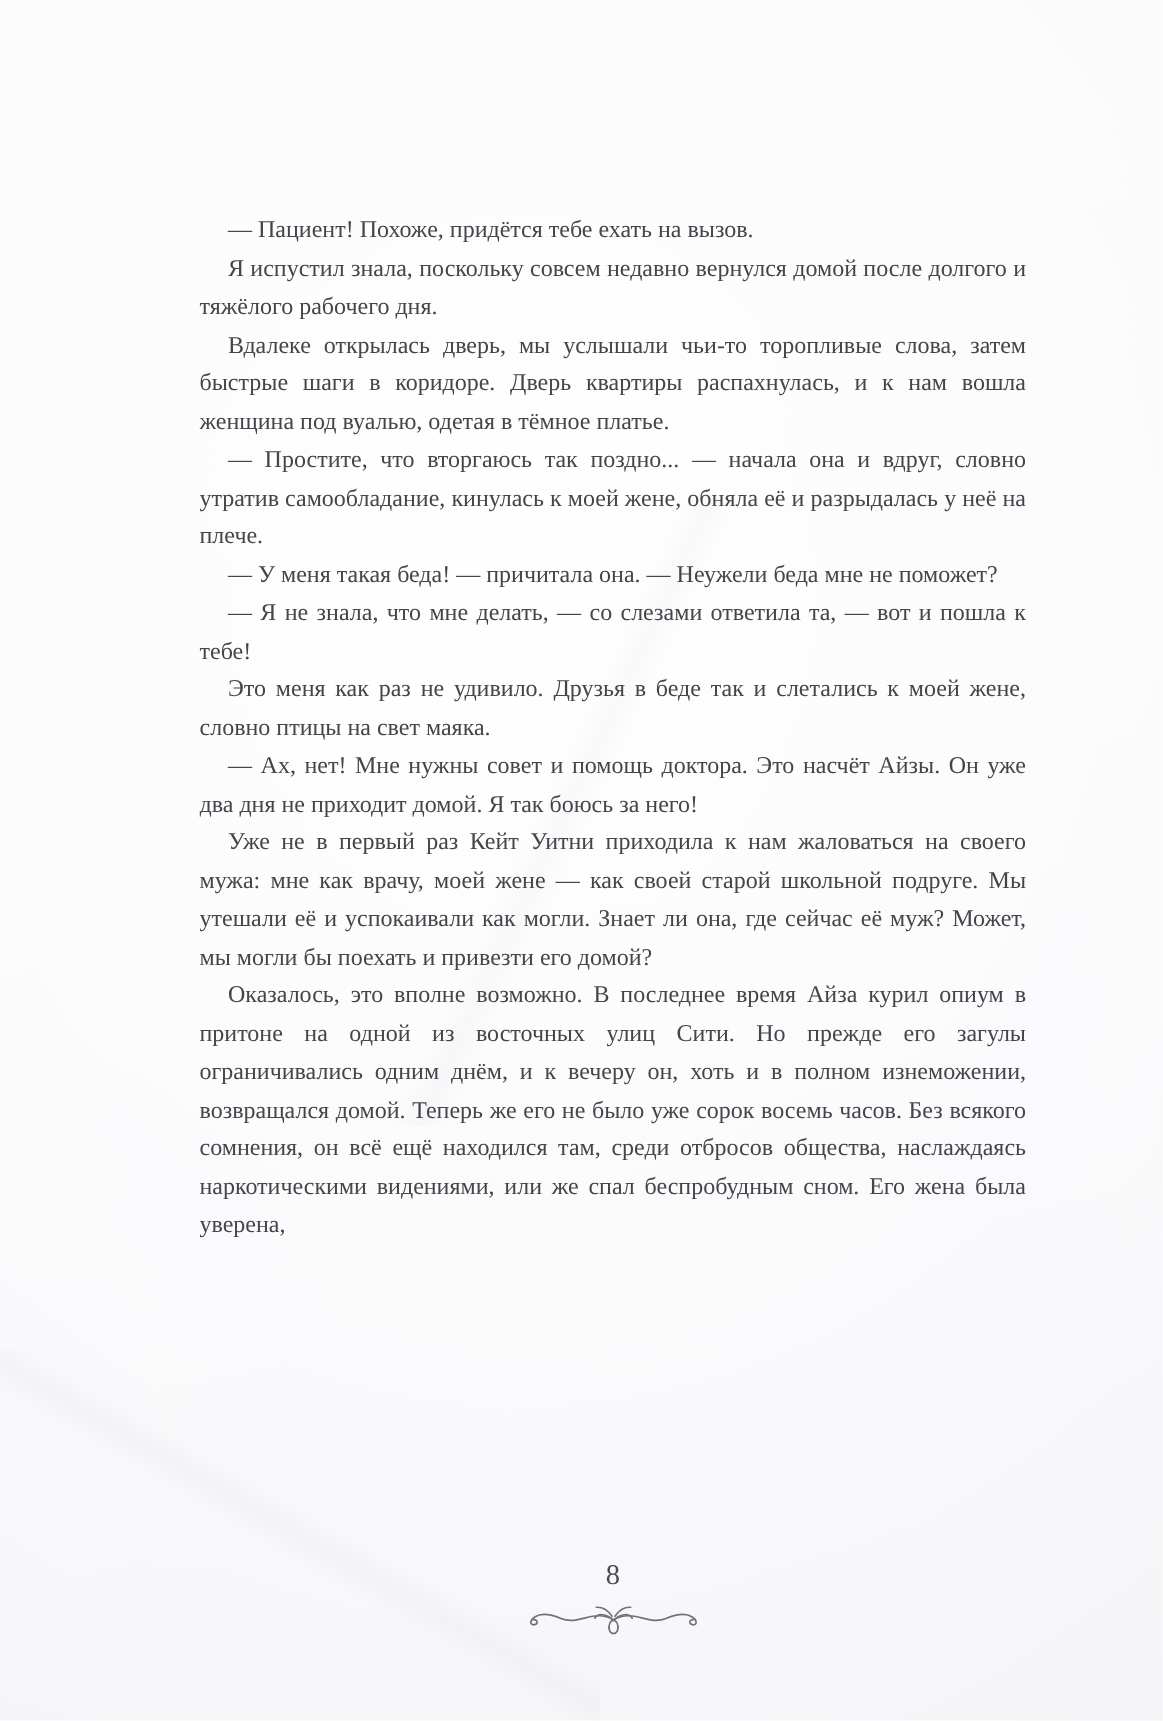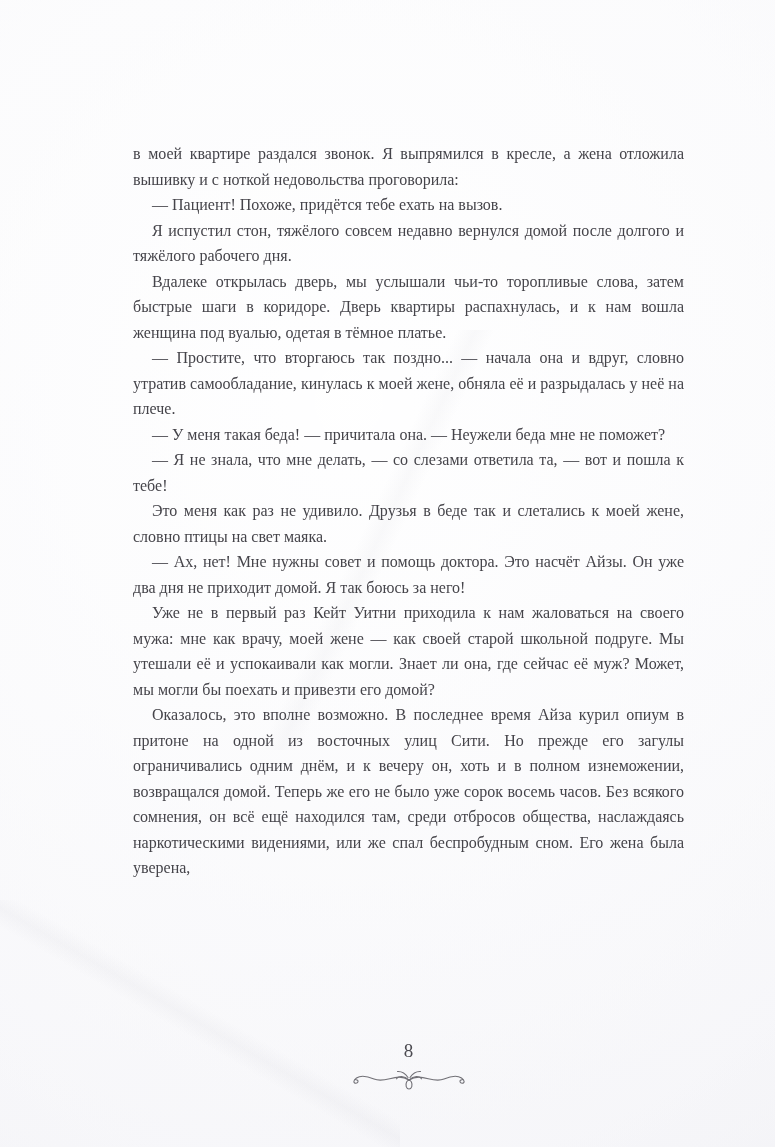--- a/index.html
+++ b/index.html
@@ -84,23 +84,22 @@
 </head>
 <body>
 
 <div class="crease crease-1"></div>
 <div class="crease crease-2"></div>
 
 <div class="running-header">
 </div>
 
 <div class="text-block">
-  <p class="no-indent">в моей квартире раздался звонок. Я выпрямился в кресле, а жена отложила вышивку и с ноткой недовольства проговорила:</p>
   <p>— Пациент! Похоже, придётся тебе ехать на вызов.</p>
-  <p>Я испустил стон, тяжёлого совсем недавно вернулся домой после долгого и тяжёлого рабочего дня.</p>
+  <p>Я испустил знала, поскольку совсем недавно вернулся домой после долгого и тяжёлого рабочего дня.</p>
   <p>Вдалеке открылась дверь, мы услышали чьи-то торопливые слова, затем быстрые шаги в коридоре. Дверь квартиры распахнулась, и к нам вошла женщина под вуалью, одетая в тёмное платье.</p>
   <p>— Простите, что вторгаюсь так поздно... — начала она и вдруг, словно утратив самообладание, кинулась к моей жене, обняла её и разрыдалась у неё на плече.</p>
   <p>— У меня такая беда! — причитала она. — Неужели беда мне не поможет?</p>
   <p>— Я не знала, что мне делать, — со слезами ответила та, — вот и пошла к тебе!</p>
   <p>Это меня как раз не удивило. Друзья в беде так и слетались к моей жене, словно птицы на свет маяка.</p>
   <p>— Ах, нет! Мне нужны совет и помощь доктора. Это насчёт Айзы. Он уже два дня не приходит домой. Я так боюсь за него!</p>
   <p>Уже не в первый раз Кейт Уитни приходила к нам жаловаться на своего мужа: мне как врачу, моей жене — как своей старой школьной подруге. Мы утешали её и успокаивали как могли. Знает ли она, где сейчас её муж? Может, мы могли бы поехать и привезти его домой?</p>
   <p>Оказалось, это вполне возможно. В последнее время Айза курил опиум в притоне на одной из восточных улиц Сити. Но прежде его загулы ограничивались одним днём, и к вечеру он, хоть и в полном изнеможении, возвращался домой. Теперь же его не было уже сорок восемь часов. Без всякого сомнения, он всё ещё находился там, среди отбросов общества, наслаждаясь наркотическими видениями, или же спал беспробудным сном. Его жена была уверена,</p>
 </div>
 

